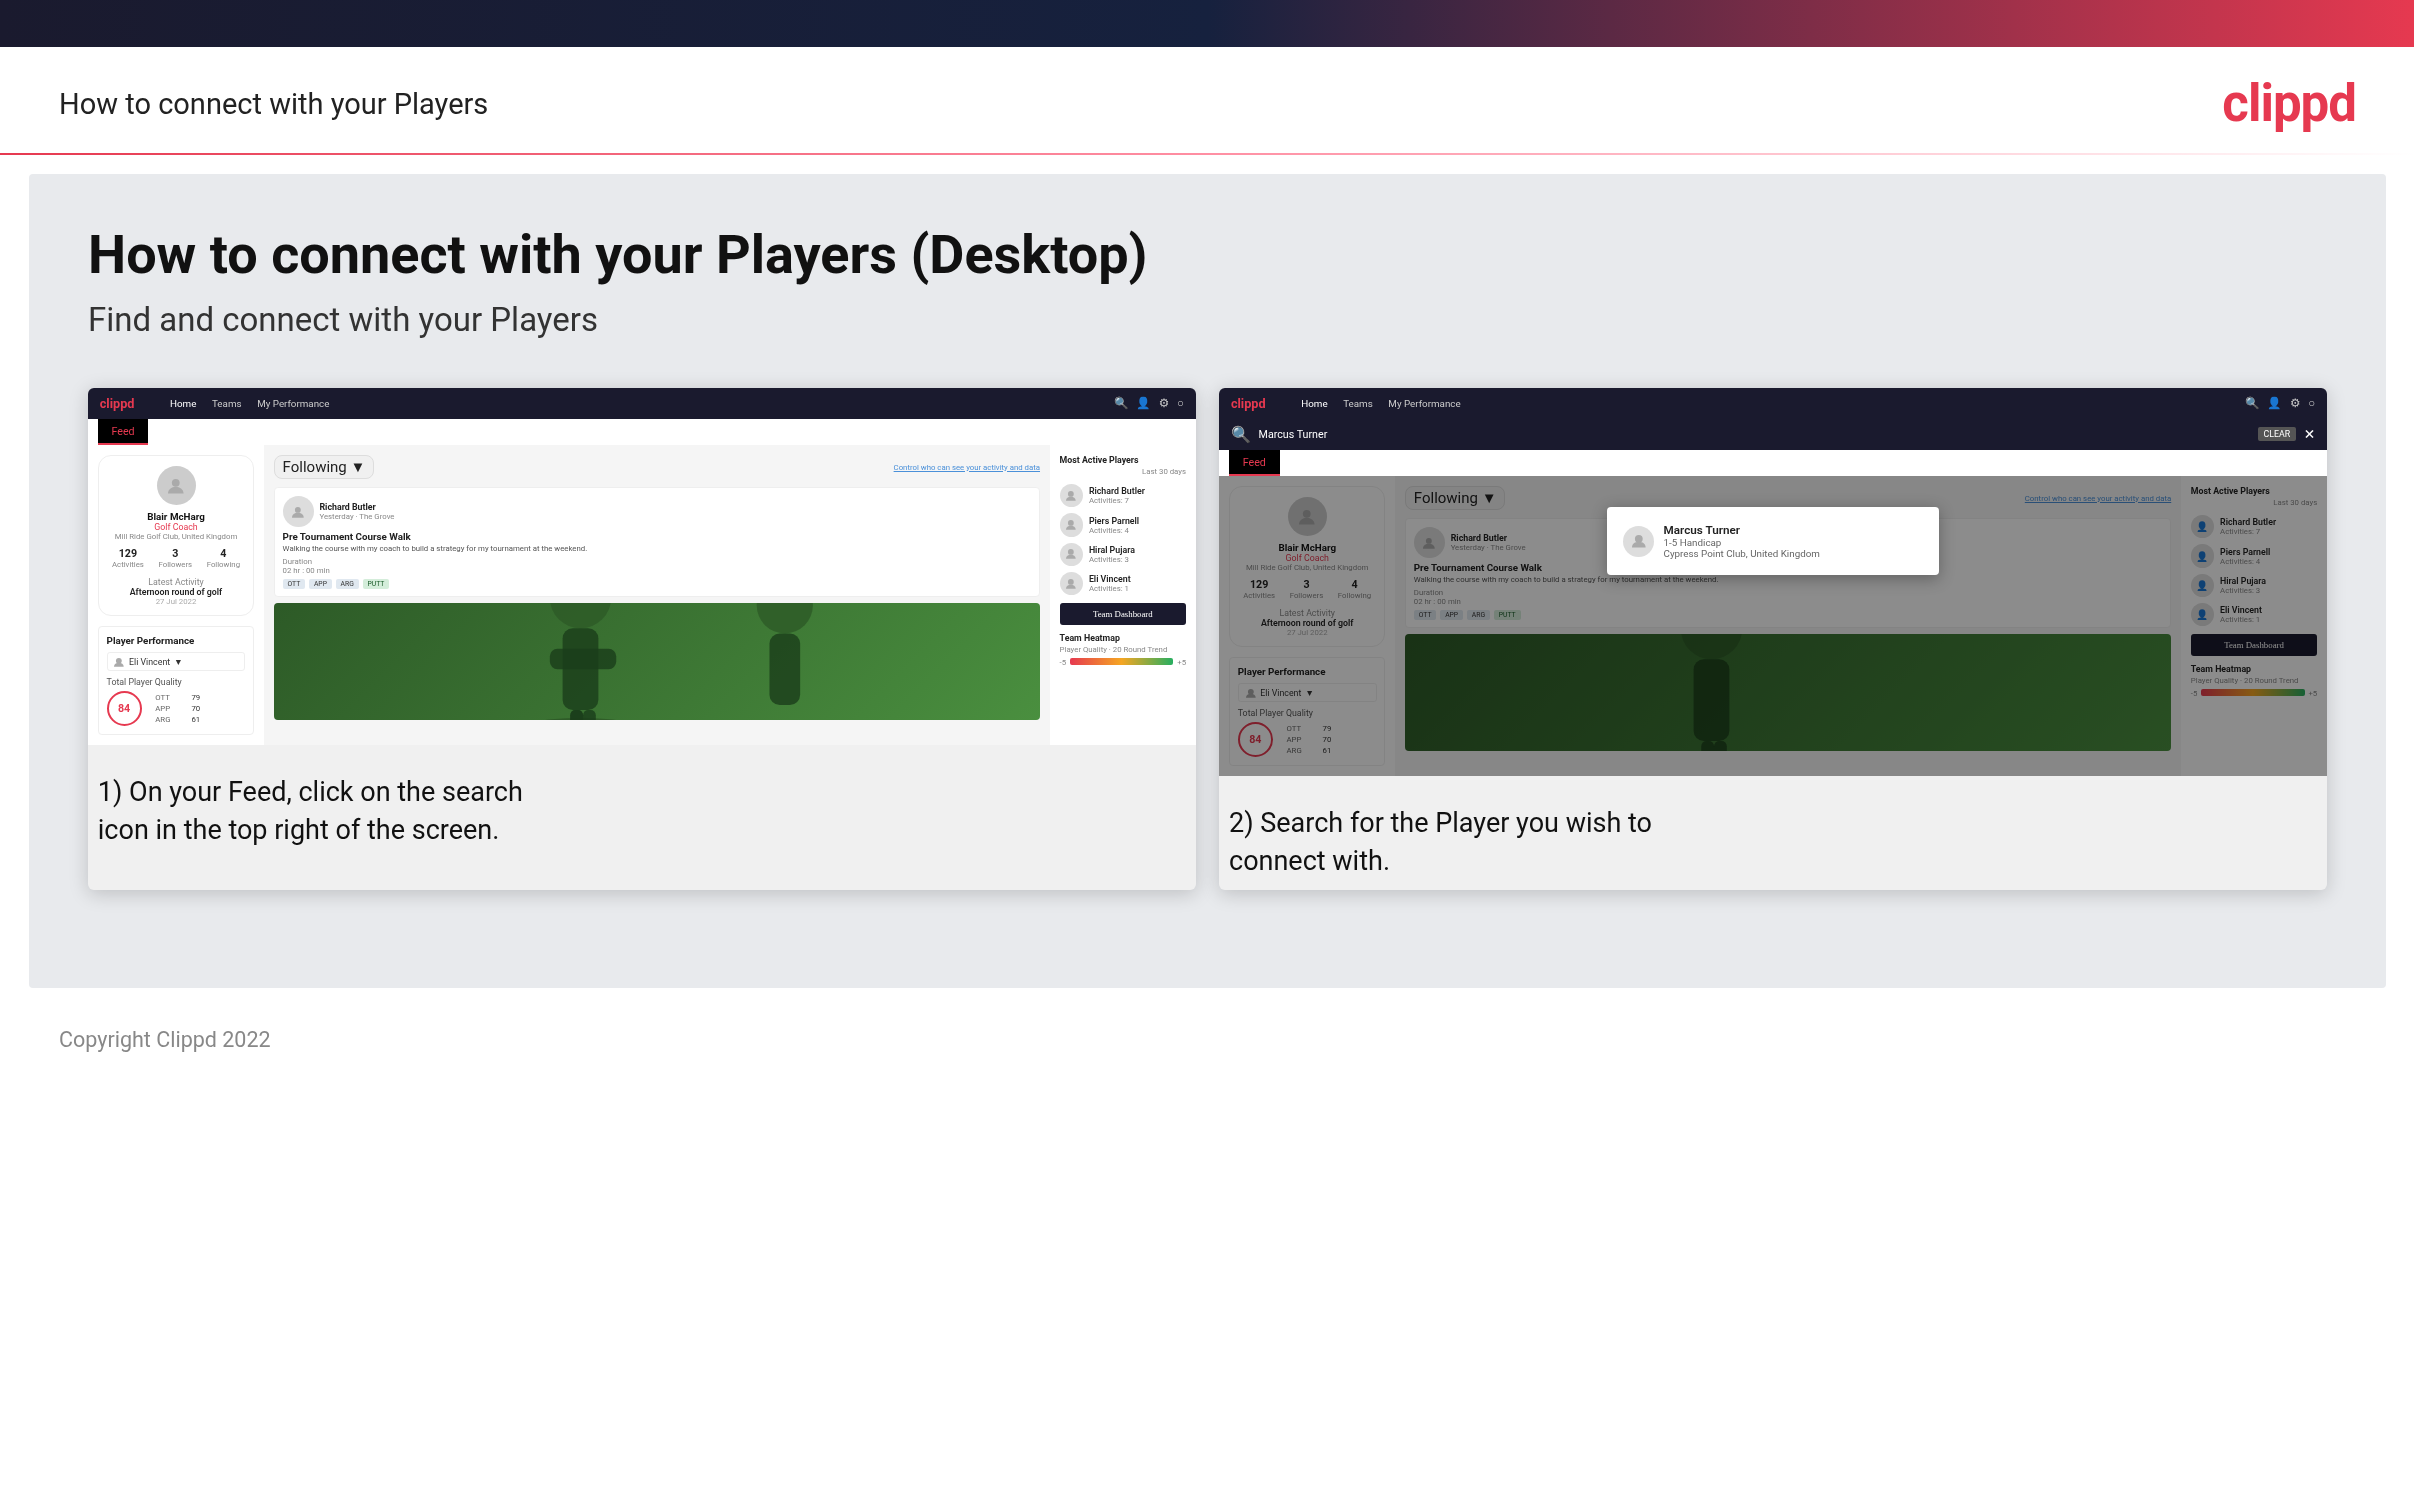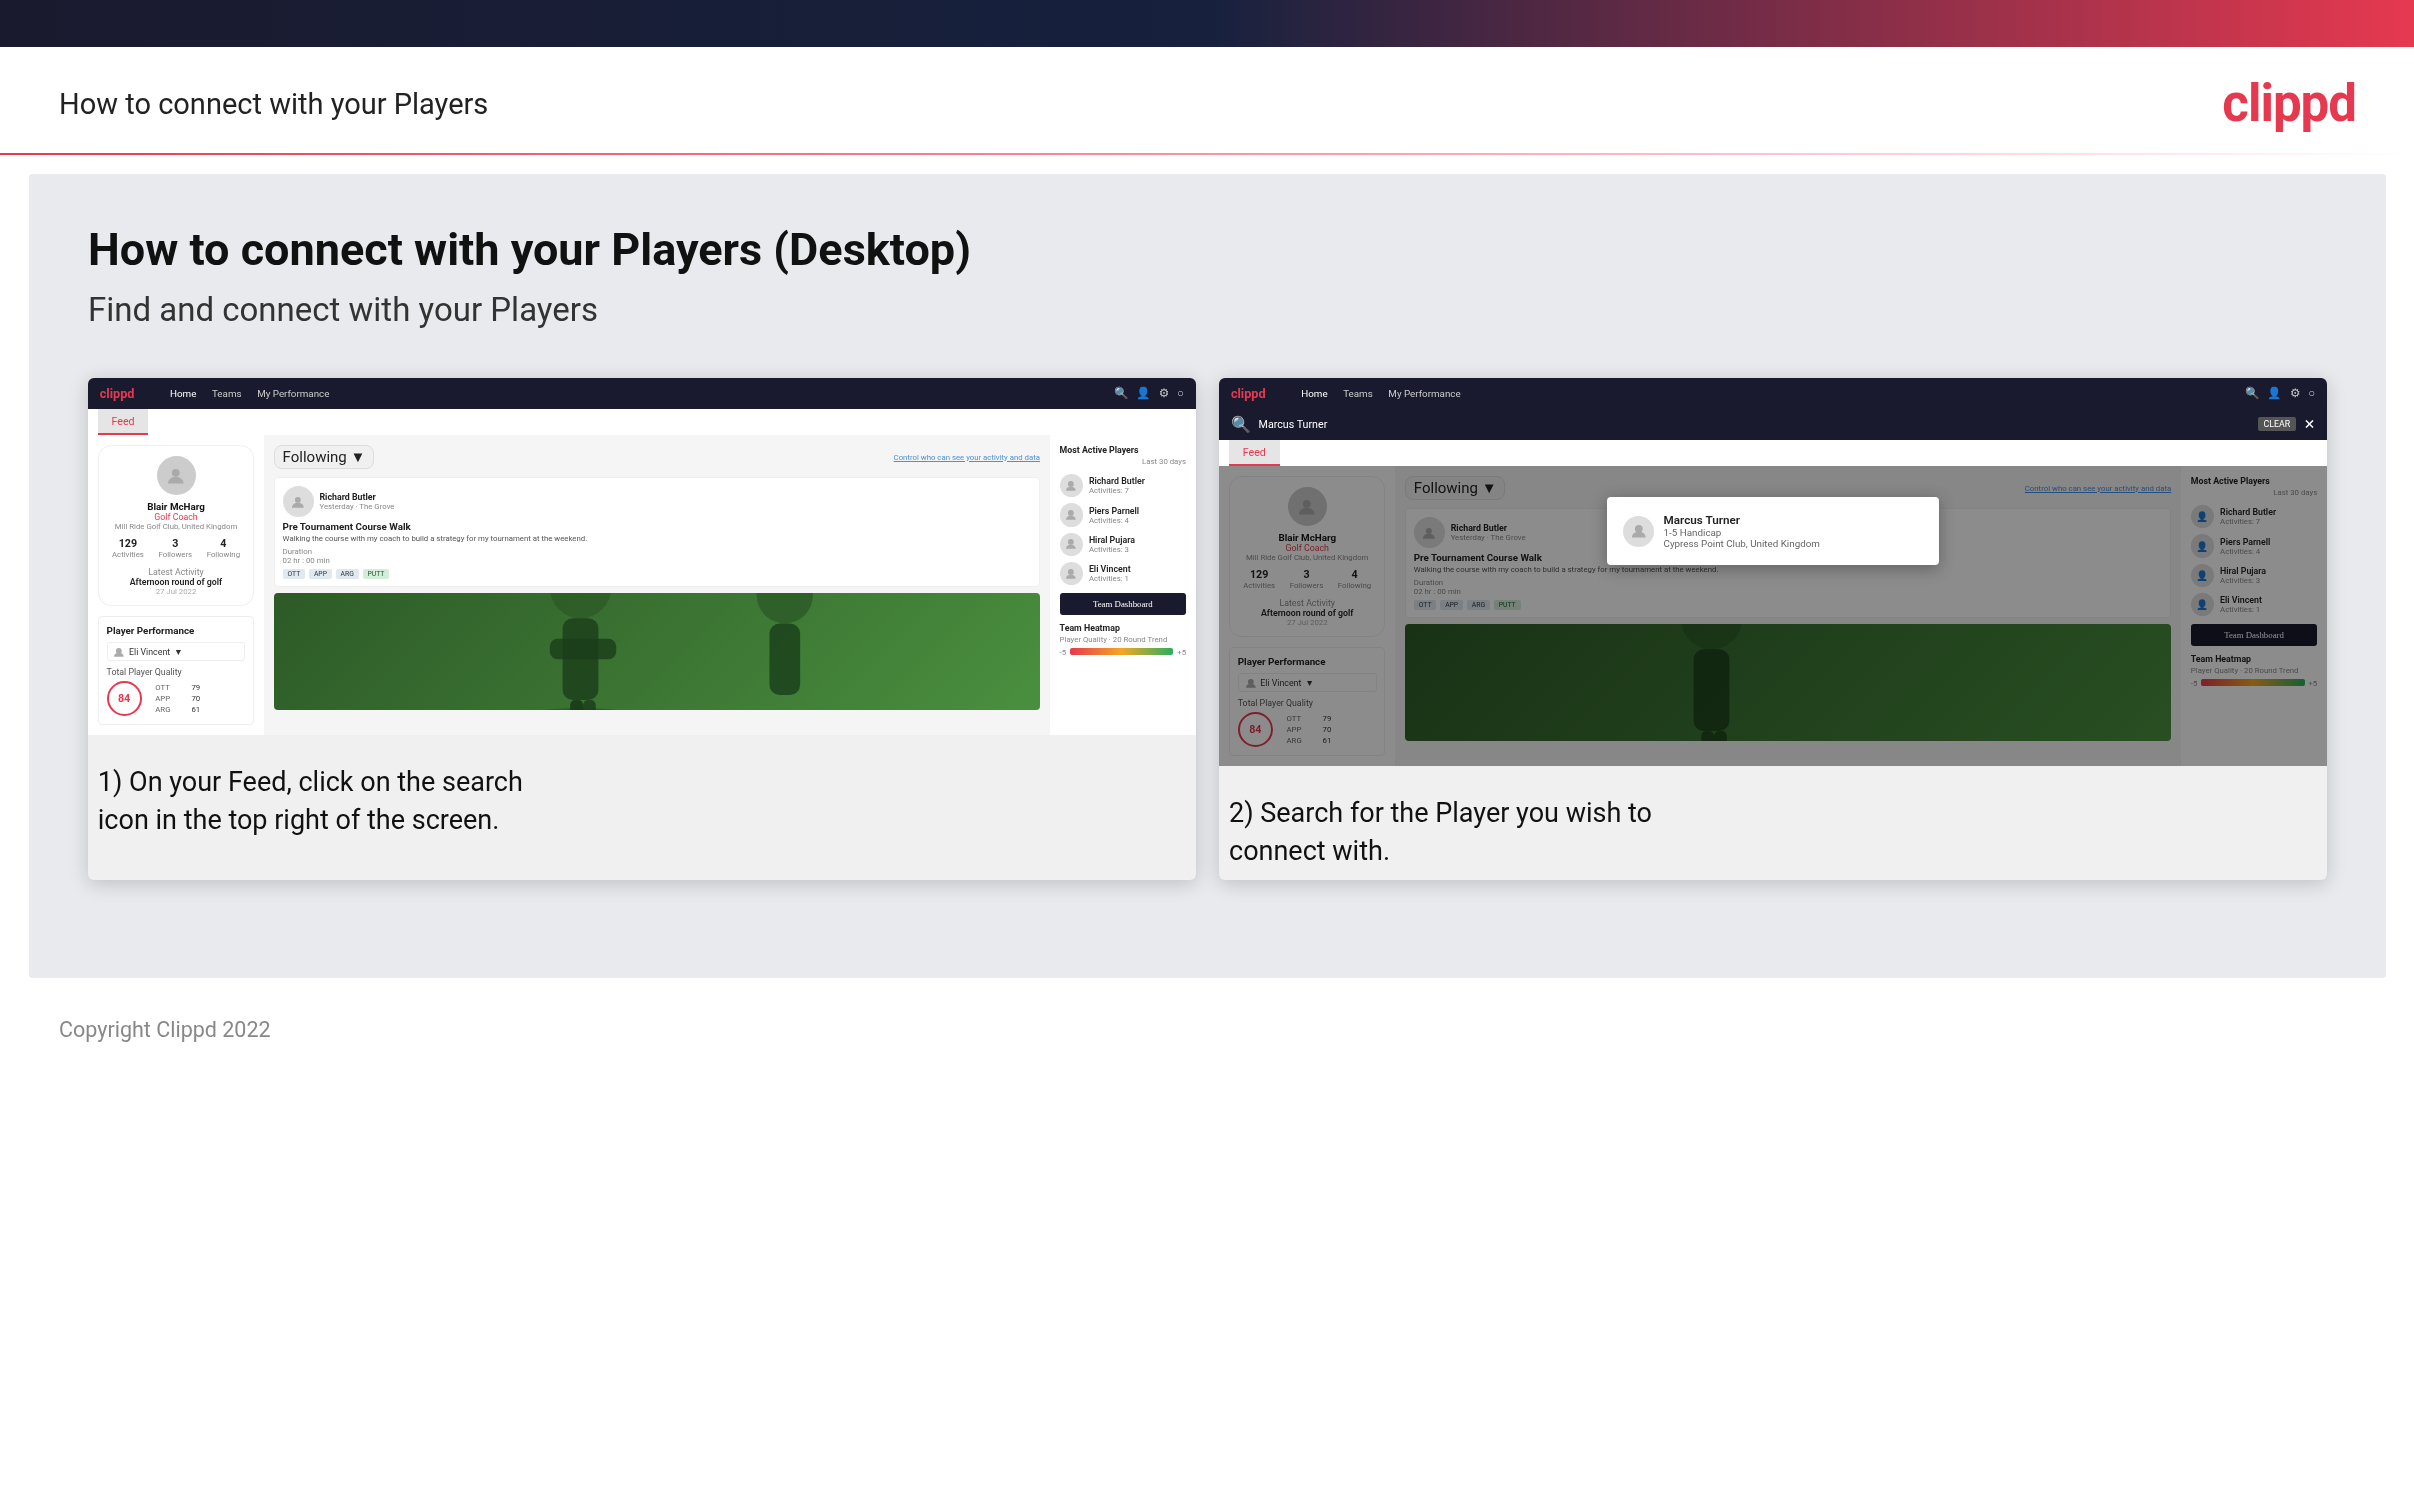--- a/index.html
+++ b/index.html
@@ -47,21 +47,21 @@
 
     
     .main-content {
       background: #e8eaed;
       margin: 19.5px 29px;
       padding: 49px 59px 59px 59px;
       border-radius: 3.9px;
     }
 
     .main-title {
-      font-size: 45px;
+      font-size: 54px;
       font-weight: 700;
       color: #111;
       margin-bottom: 13.7px;
     }
     .main-subtitle {
       font-size: 33px;
       color: #333;
       margin-bottom: 49px;
     }
 
@@ -169,21 +169,21 @@
       font-weight: 600;
       color: #222;
     }
     .search-result-sub {
       font-size: 9.8px;
       color: #666;
     }
 
     
     .mini-feed-tab {
-      background: #e5e5e5;
+      background: #000000;
       border-bottom: 2px solid #e63950;
       padding: 5.9px 13.7px;
       font-size: 10.7px;
       color: #e63950;
       display: inline-block;
     }
 
     
     .mini-feed-layout {
       display: flex;

